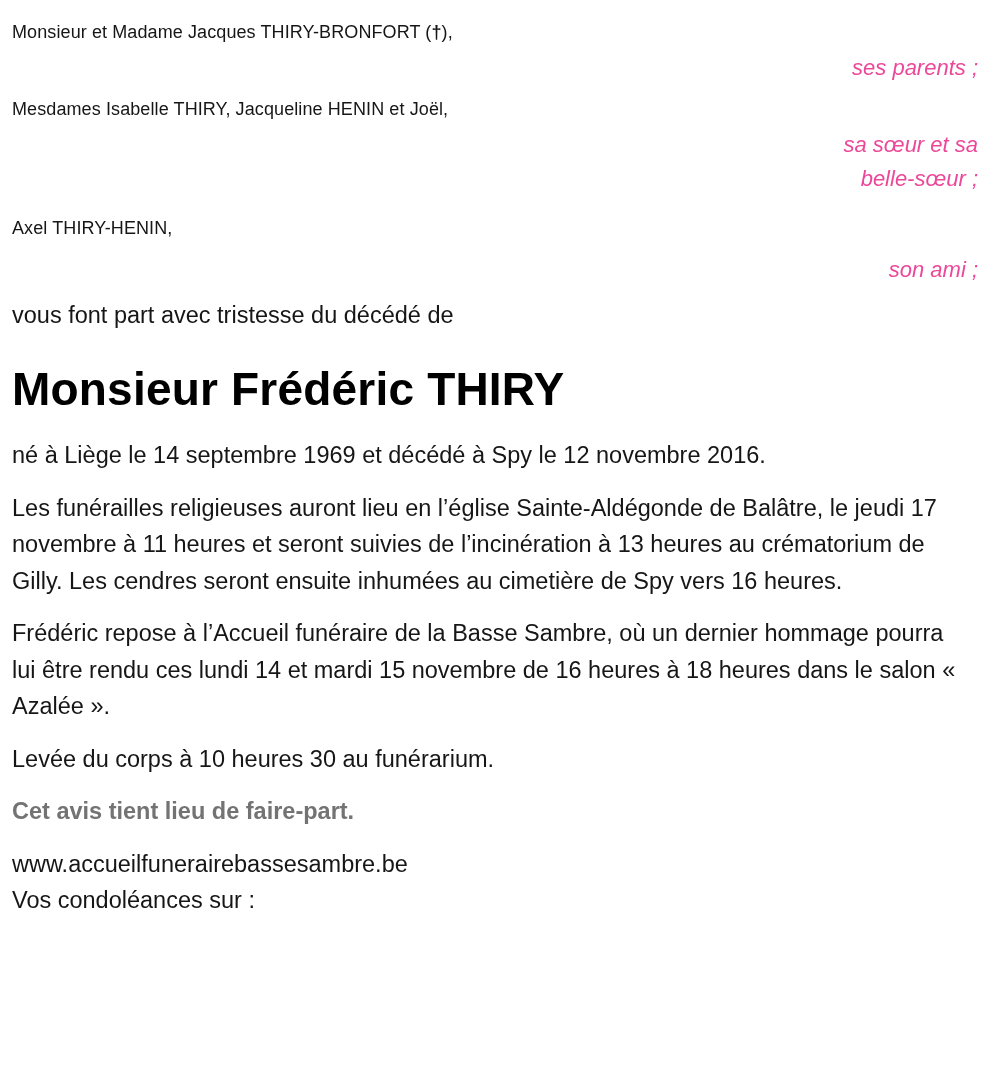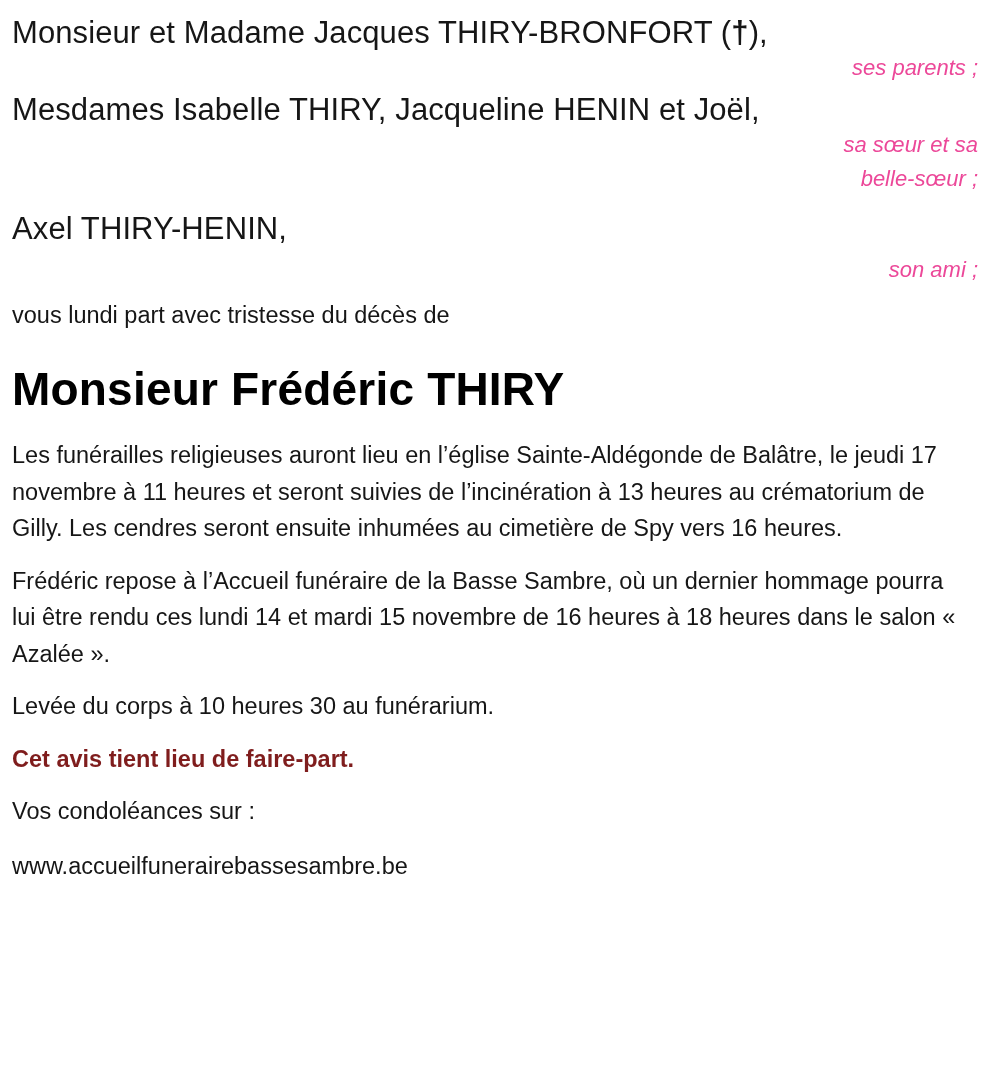--- a/index.html
+++ b/index.html
@@ -30,21 +30,21 @@
     position: relative;
     padding-top: 14px;
   }
 
   .rel-row {
     position: relative;
     width: 100%;
   }
 
   .rel-names {
-    font-size: 31px;
+    font-size: 18px;
     line-height: 37px;
     font-weight: 400;
     letter-spacing: 0.1px;
     white-space: pre-line;
     color: #161616;
   }
 
   .rel-label {
     text-align: right;
     font-style: italic;
@@ -90,21 +90,21 @@
   .para {
     font-size: 23.5px;
     line-height: 36.5px;
     margin: 0 0 16px 0;
     color: #161616;
     max-width: 960px;
   }
 
   .para.bold {
     font-weight: 700;
-    color: #7f1d1d;
+    color: #737373;
   }
 
   .para.tight {
     margin-bottom: 18px;
   }
 
   .para.url {
     margin-bottom: 0;
   }
 </style>
@@ -135,34 +135,35 @@
     </div>
 
     <div class="rel-gap-sm"></div>
 
     <div class="rel-row">
       <div class="rel-label">son ami ;</div>
     </div>
 
   </section>
 
-  <p class="lead-in">vous lundi part avec tristesse du décès de</p>
+  <p class="lead-in">vous font part avec tristesse du décédé de</p>
 
   <h1 class="deceased-name">Monsieur Frédéric THIRY</h1>
 
   <section class="body-block">
 
+    <p class="para">né à Liège le 14 septembre 1969 et décédé à Spy le 12 novembre 2016.</p>
 
     <p class="para">Les funérailles religieuses auront lieu en l’église Sainte-Aldégonde de Balâtre, le jeudi 17 novembre à 11 heures et seront suivies de l’incinération à 13 heures au crématorium de Gilly. Les cendres seront ensuite inhumées au cimetière de Spy vers 16 heures.</p>
 
     <p class="para">Frédéric repose à l’Accueil funéraire de la Basse Sambre, où un dernier hommage pourra lui être rendu ces lundi 14 et mardi 15 novembre de 16 heures à 18 heures dans le salon « Azalée ».</p>
 
     <p class="para">Levée du corps à 10 heures 30 au funérarium.</p>
 
     <p class="para bold">Cet avis tient lieu de faire-part.</p>
 
+    <p class="para url">www.accueilfunerairebassesambre.be</p>
+
     <p class="para tight">Vos condoléances sur :</p>
-
-    <p class="para url">www.accueilfunerairebassesambre.be</p>
 
   </section>
 
 </div>
 
 </body></html>

